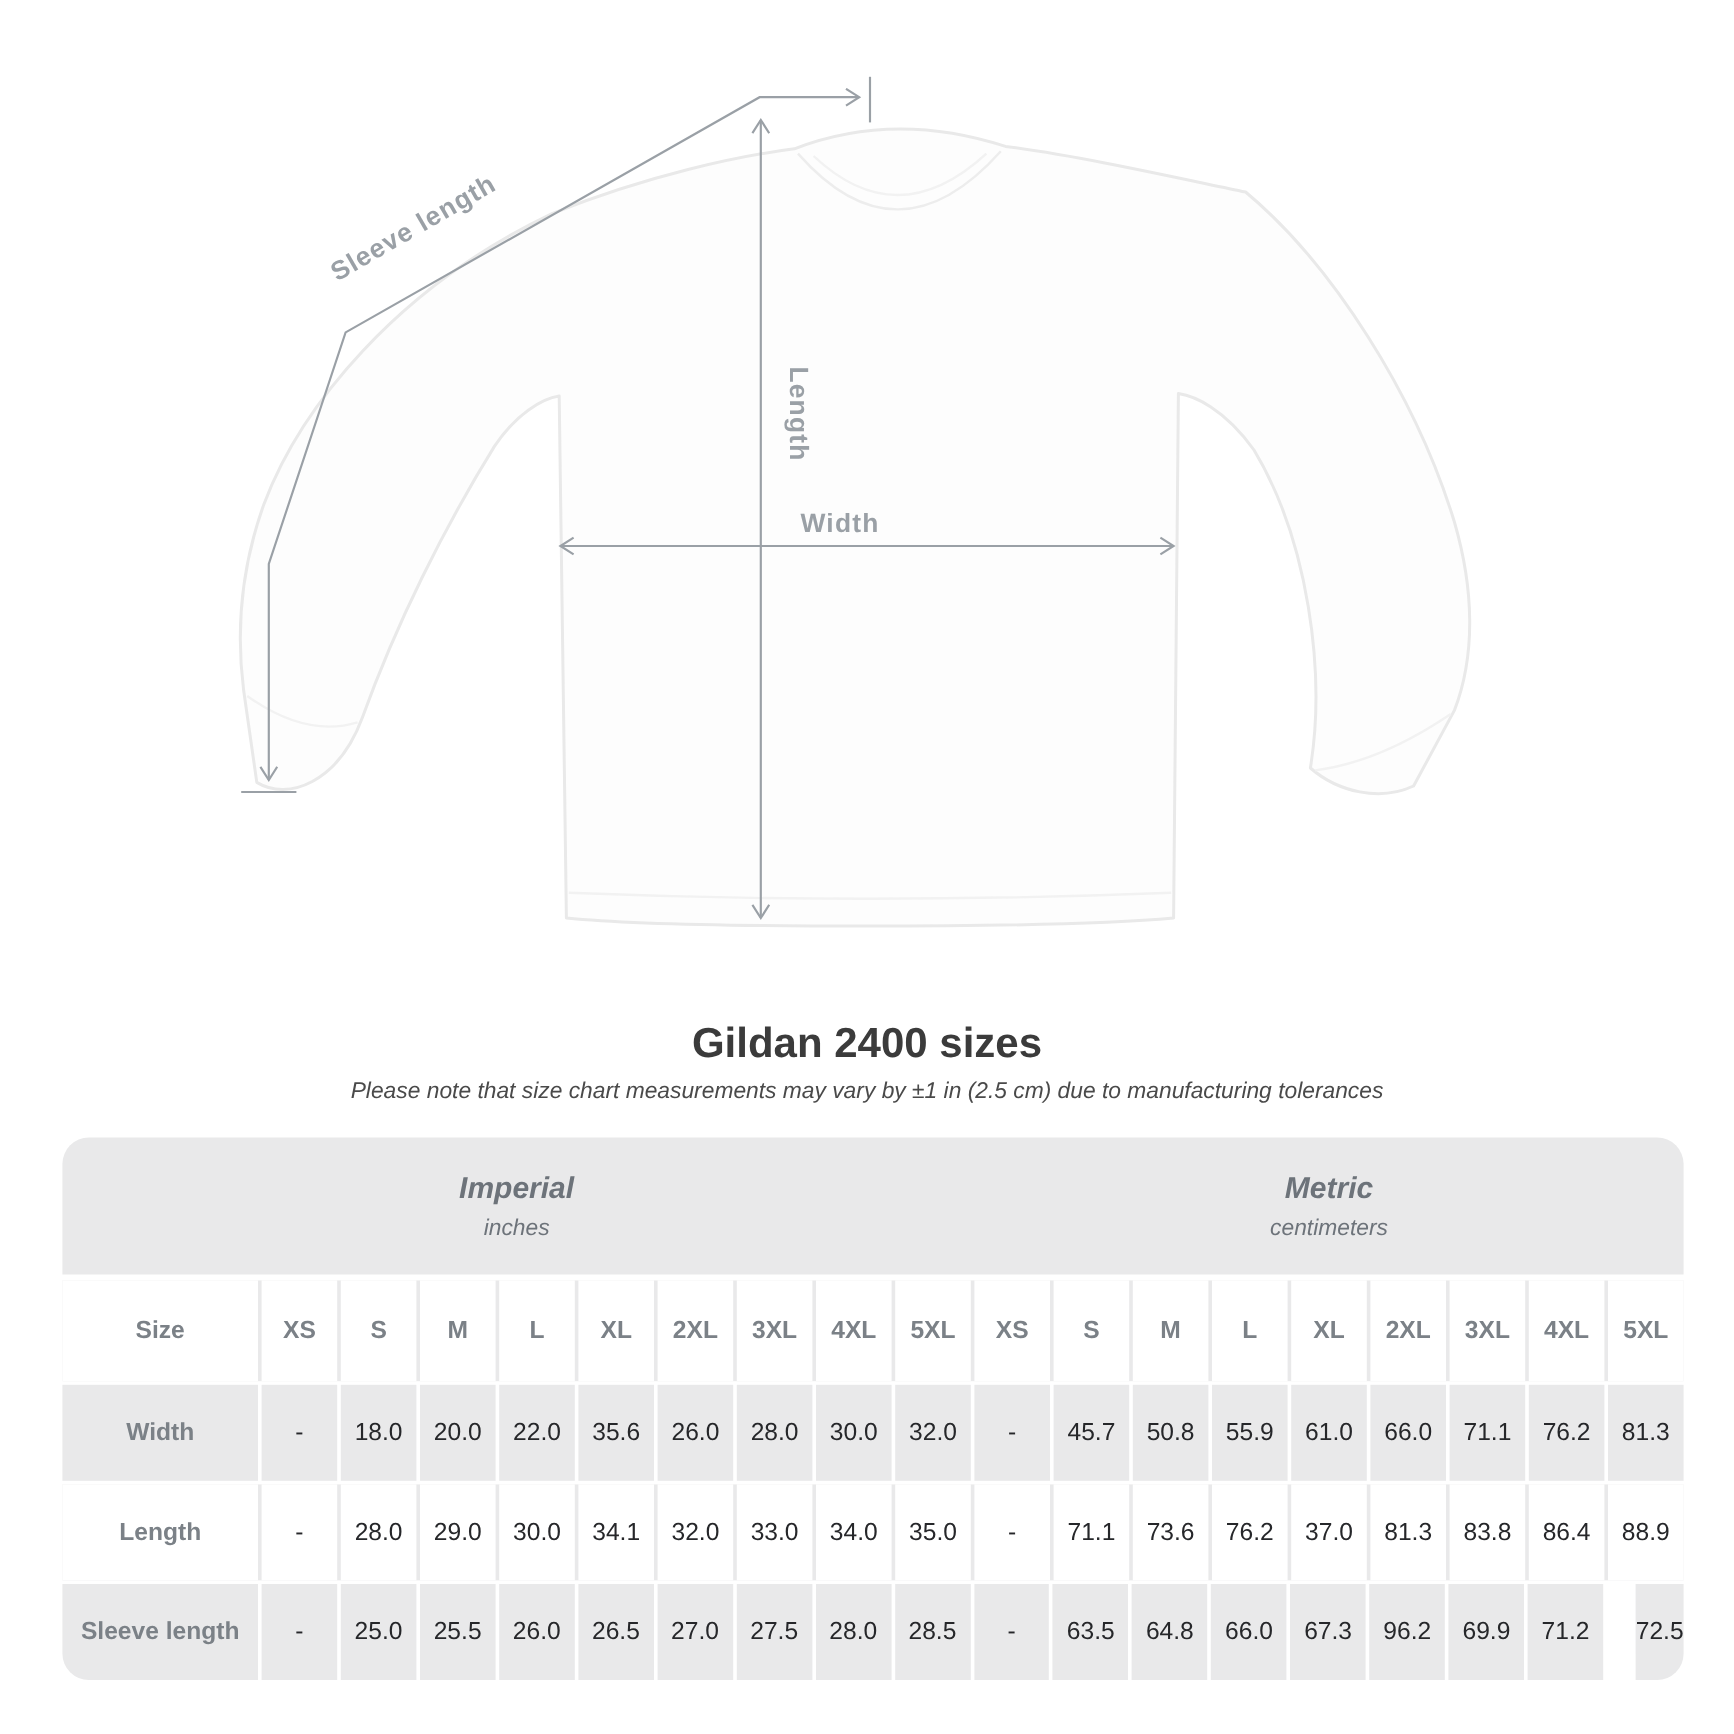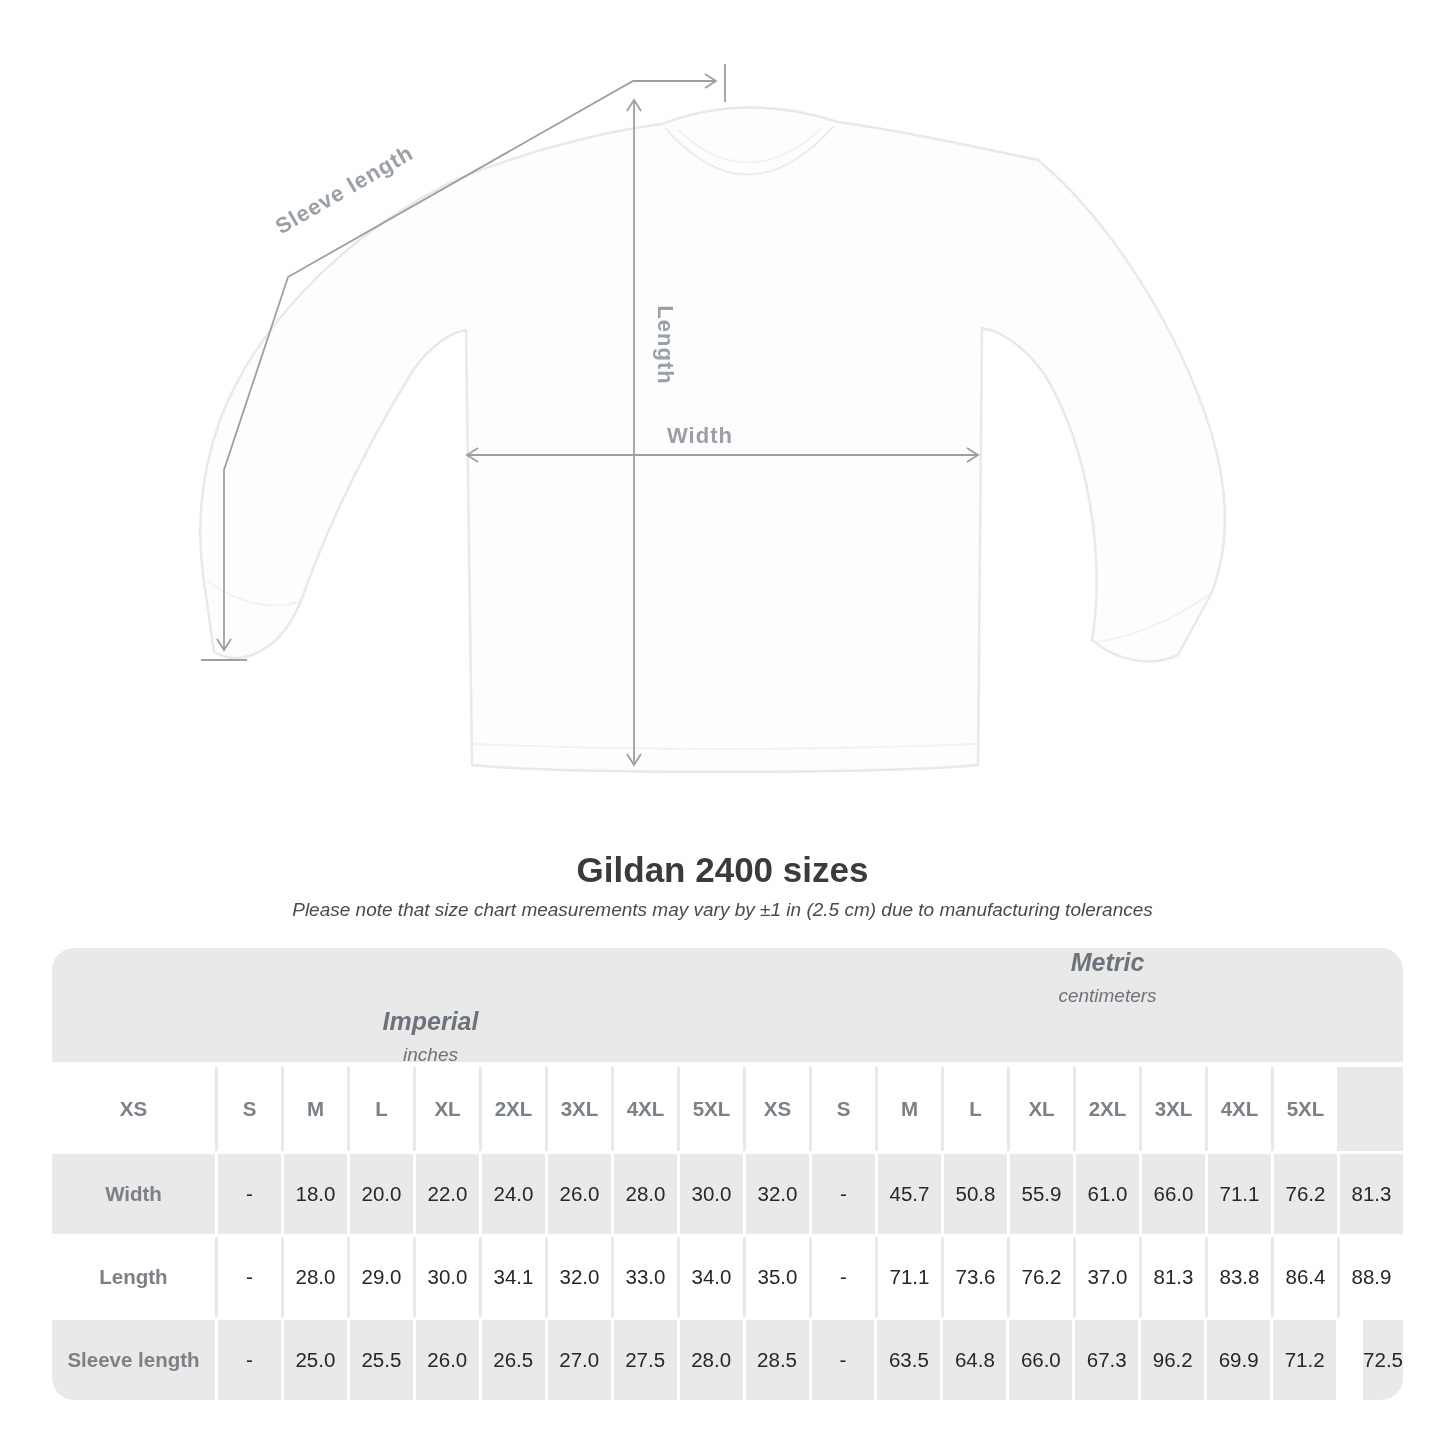--- a/index.html
+++ b/index.html
@@ -92,31 +92,32 @@
       <text class="meas-label" x="700" y="443">Width</text>
     </g>
   </svg>
 
   <h1 class="title">Gildan 2400 sizes</h1>
   <p class="subtitle">Please note that size chart measurements may vary by ±1 in (2.5 cm) due to manufacturing tolerances</p>
 
   <div class="size-table">
 
     <div class="strip">
+      <div class="group" style="grid-column:1/11">
+        <div class="group-label">Imperial</div>
+        <div class="group-sublabel">inches</div>
+      </div>
       <div class="group" style="grid-column:11/20">
         <div class="group-label">Metric</div>
         <div class="group-sublabel">centimeters</div>
       </div>
-      <div class="group" style="grid-column:1/11">
-        <div class="group-label">Imperial</div>
-        <div class="group-sublabel">inches</div>
-      </div>
     </div>
 
     <div class="row light header-row">
+      <div class="cell label">Size</div>
       <div class="cell h">XS</div>
       <div class="cell h">S</div>
       <div class="cell h">M</div>
       <div class="cell h">L</div>
       <div class="cell h">XL</div>
       <div class="cell h">2XL</div>
       <div class="cell h">3XL</div>
       <div class="cell h">4XL</div>
       <div class="cell h">5XL</div>
       <div class="cell h">XS</div>
@@ -129,21 +130,21 @@
       <div class="cell h">4XL</div>
       <div class="cell h">5XL</div>
     </div>
 
     <div class="row dark data-row">
       <div class="cell label">Width</div>
       <div class="cell v">-</div>
       <div class="cell v">18.0</div>
       <div class="cell v">20.0</div>
       <div class="cell v">22.0</div>
-      <div class="cell v">24.0</div>
+      <div class="cell v">35.6</div>
       <div class="cell v">26.0</div>
       <div class="cell v">28.0</div>
       <div class="cell v">30.0</div>
       <div class="cell v">32.0</div>
       <div class="cell v">-</div>
       <div class="cell v">45.7</div>
       <div class="cell v">50.8</div>
       <div class="cell v">55.9</div>
       <div class="cell v">61.0</div>
       <div class="cell v">66.0</div>

